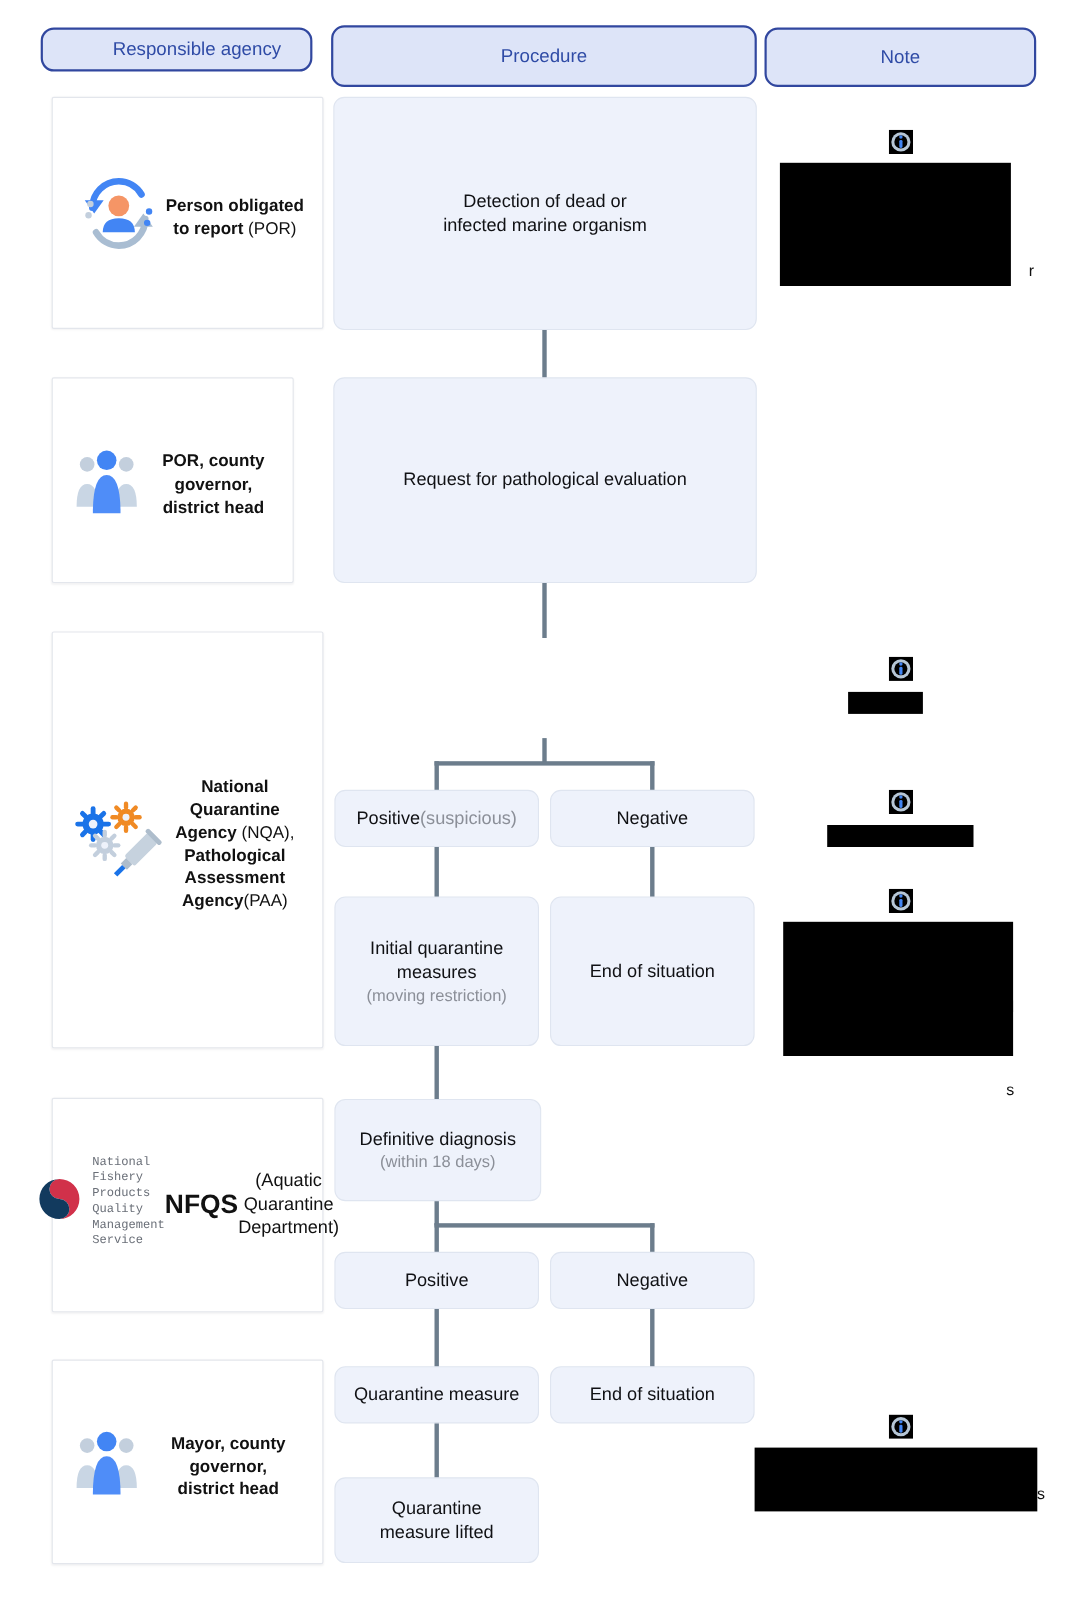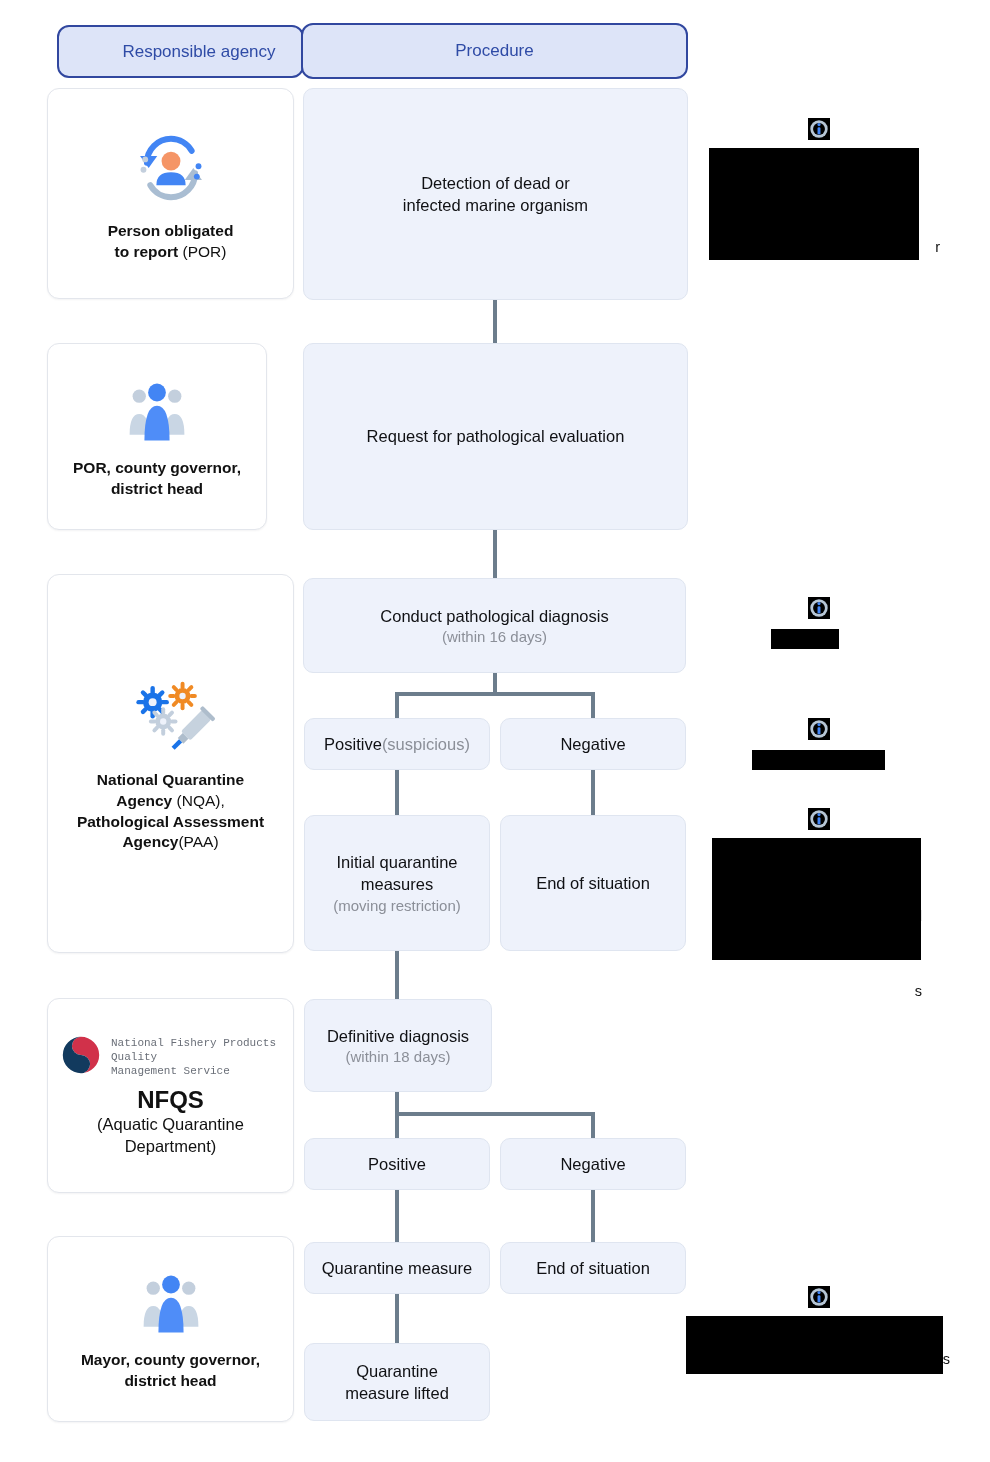--- a/index.html
+++ b/index.html
@@ -27,34 +27,33 @@
     background: #dde4f8;
     border: 2px solid #31479f;
     border-radius: 12px;
     color: #2f4ba6;
     font-size: 17px;
     display: flex;
     align-items: center;
     justify-content: center;
     box-sizing: border-box;
   }
-  #head-agency   { left: 57px;  top: 25px; width: 247px; height: 53px; padding-left: 37px; }
+  #head-agency   { left: 37px;  top: 25px; width: 247px; height: 40px; padding-left: 37px; }
   #head-procedure{ left: 301px; top: 23px; width: 387px; height: 56px; }
   #head-note     { left: 695px; top: 25px; width: 247px; height: 54px; }
 
   
   .agency-card {
     position: absolute;
     background: #ffffff;
     border: 1px solid #e3e6ec;
-    border-radius: 12px;
+    border-radius: 2px;
     box-shadow: 0 1px 2px rgba(16,24,40,0.05);
     box-sizing: border-box;
     display: flex;
-    flex-direction: column;
     align-items: center;
     justify-content: center;
     padding: 10px 12px;
     text-align: center;
   }
   .agency-label {
     font-size: 15.5px;
     line-height: 1.35;
     color: #111111;
     font-weight: bold;
@@ -187,20 +186,23 @@
 </head>
 <body>
 
 <div class="canvas">
 
   <div class="col-head" id="head-agency">
     <span>Responsible agency</span>
   </div>
   <div class="col-head" id="head-procedure">
     <span>Procedure</span>
+  </div>
+  <div class="col-head" id="head-note">
+    <span>Note</span>
   </div>
 
   <div class="agency-card" id="agency-por">
     <span class="agency-icon">
       <svg viewBox="0 0 100 100" width="86" height="86">
         <path d="M22 44 A28 28 0 0 1 50 16 A28 28 0 0 1 74 30" fill="none" stroke="#4285f4" stroke-width="7" stroke-linecap="round"></path>
         <polygon points="24,50 14,36 34,36" fill="#4285f4"></polygon>
         <path d="M78 56 A28 28 0 0 1 50 84 A28 28 0 0 1 26 70" fill="none" stroke="#a9bdd2" stroke-width="7" stroke-linecap="round"></path>
         <polygon points="76,50 86,64 66,64" fill="#a9bdd2"></polygon>
         <circle cx="18" cy="52" r="3.4" fill="#c3cfdd"></circle>
@@ -343,24 +345,20 @@
 
   <div class="proc-box" id="proc-detection">
     <div class="proc-title" style="white-space:pre-line">Detection of dead or
 infected marine organism</div>
   </div>
 
   <div class="proc-box" id="proc-request">
     <div class="proc-title">Request for pathological evaluation</div>
   </div>
 
-  <div class="proc-box" id="proc-diagnose">
-    <div class="proc-title">Conduct pathological diagnosis</div>
-    <div class="proc-sub">(within 16 days)</div>
-  </div>
 
   <div class="proc-box" id="proc-positive1">
     <div class="proc-title"><span>Positive</span><span class="inline-sub">(suspicious)</span></div>
   </div>
 
   <div class="proc-box" id="proc-negative1">
     <div class="proc-title">Negative</div>
   </div>
 
   <div class="proc-box" id="proc-initial">

